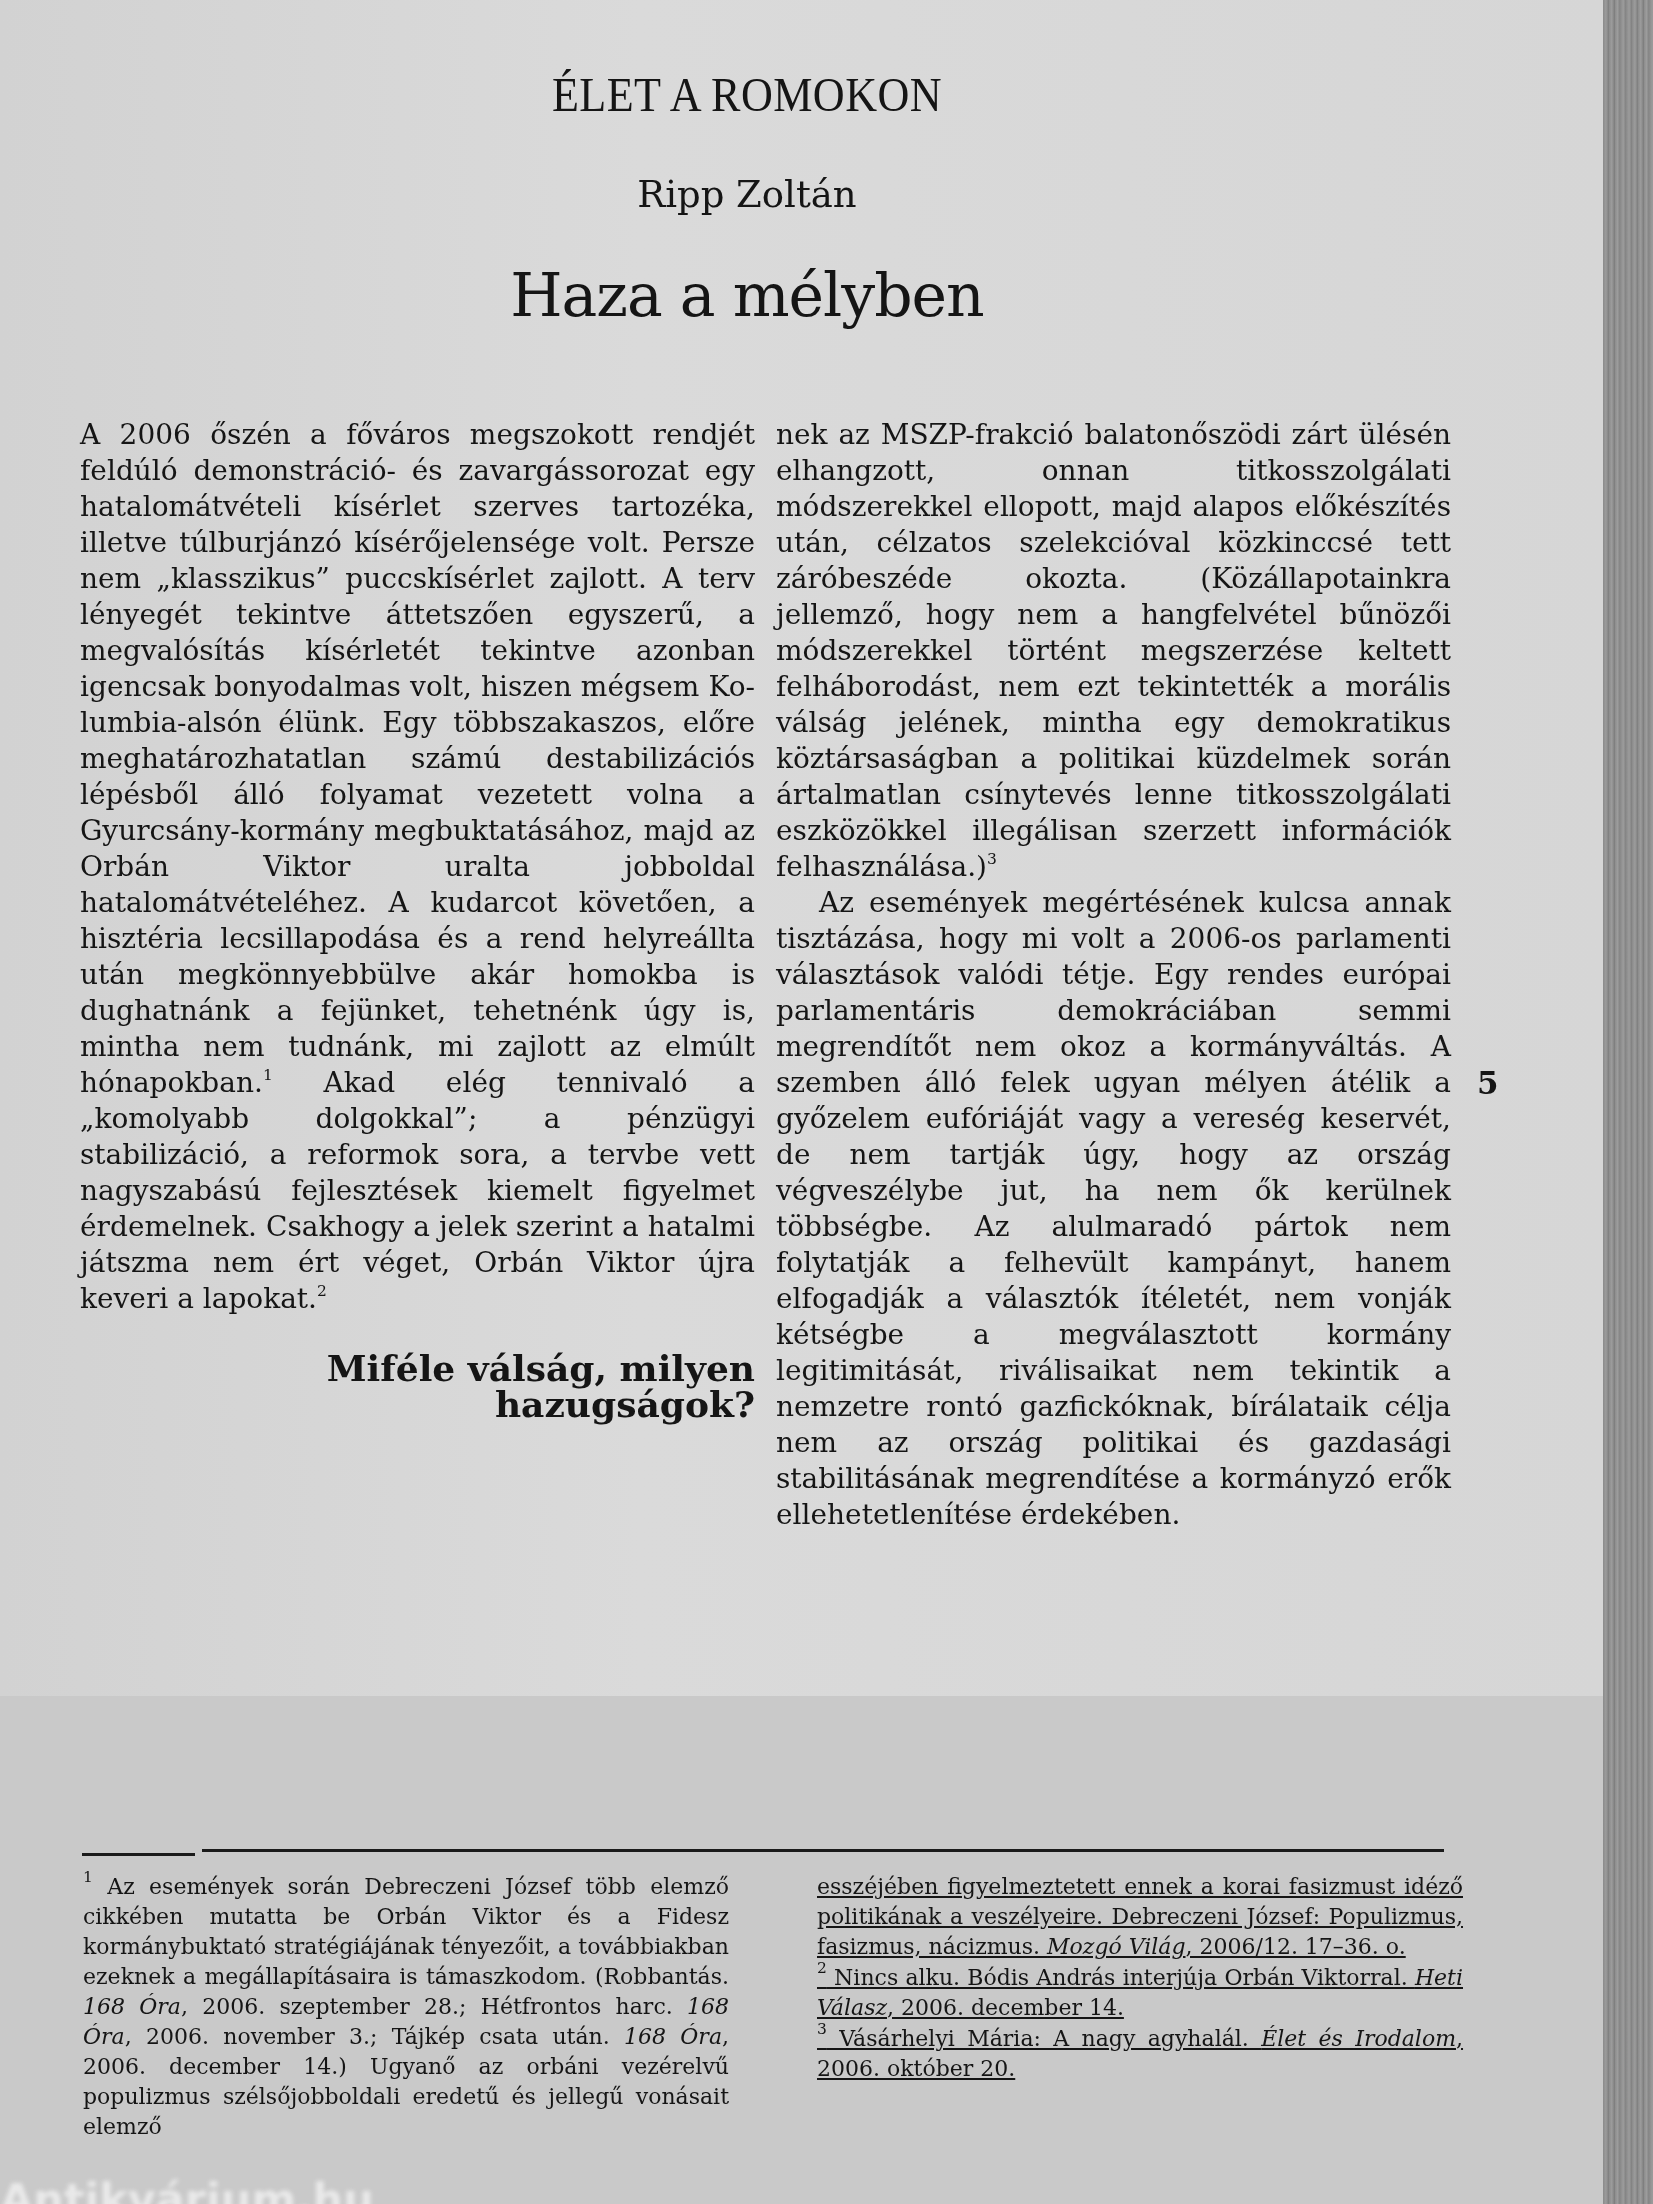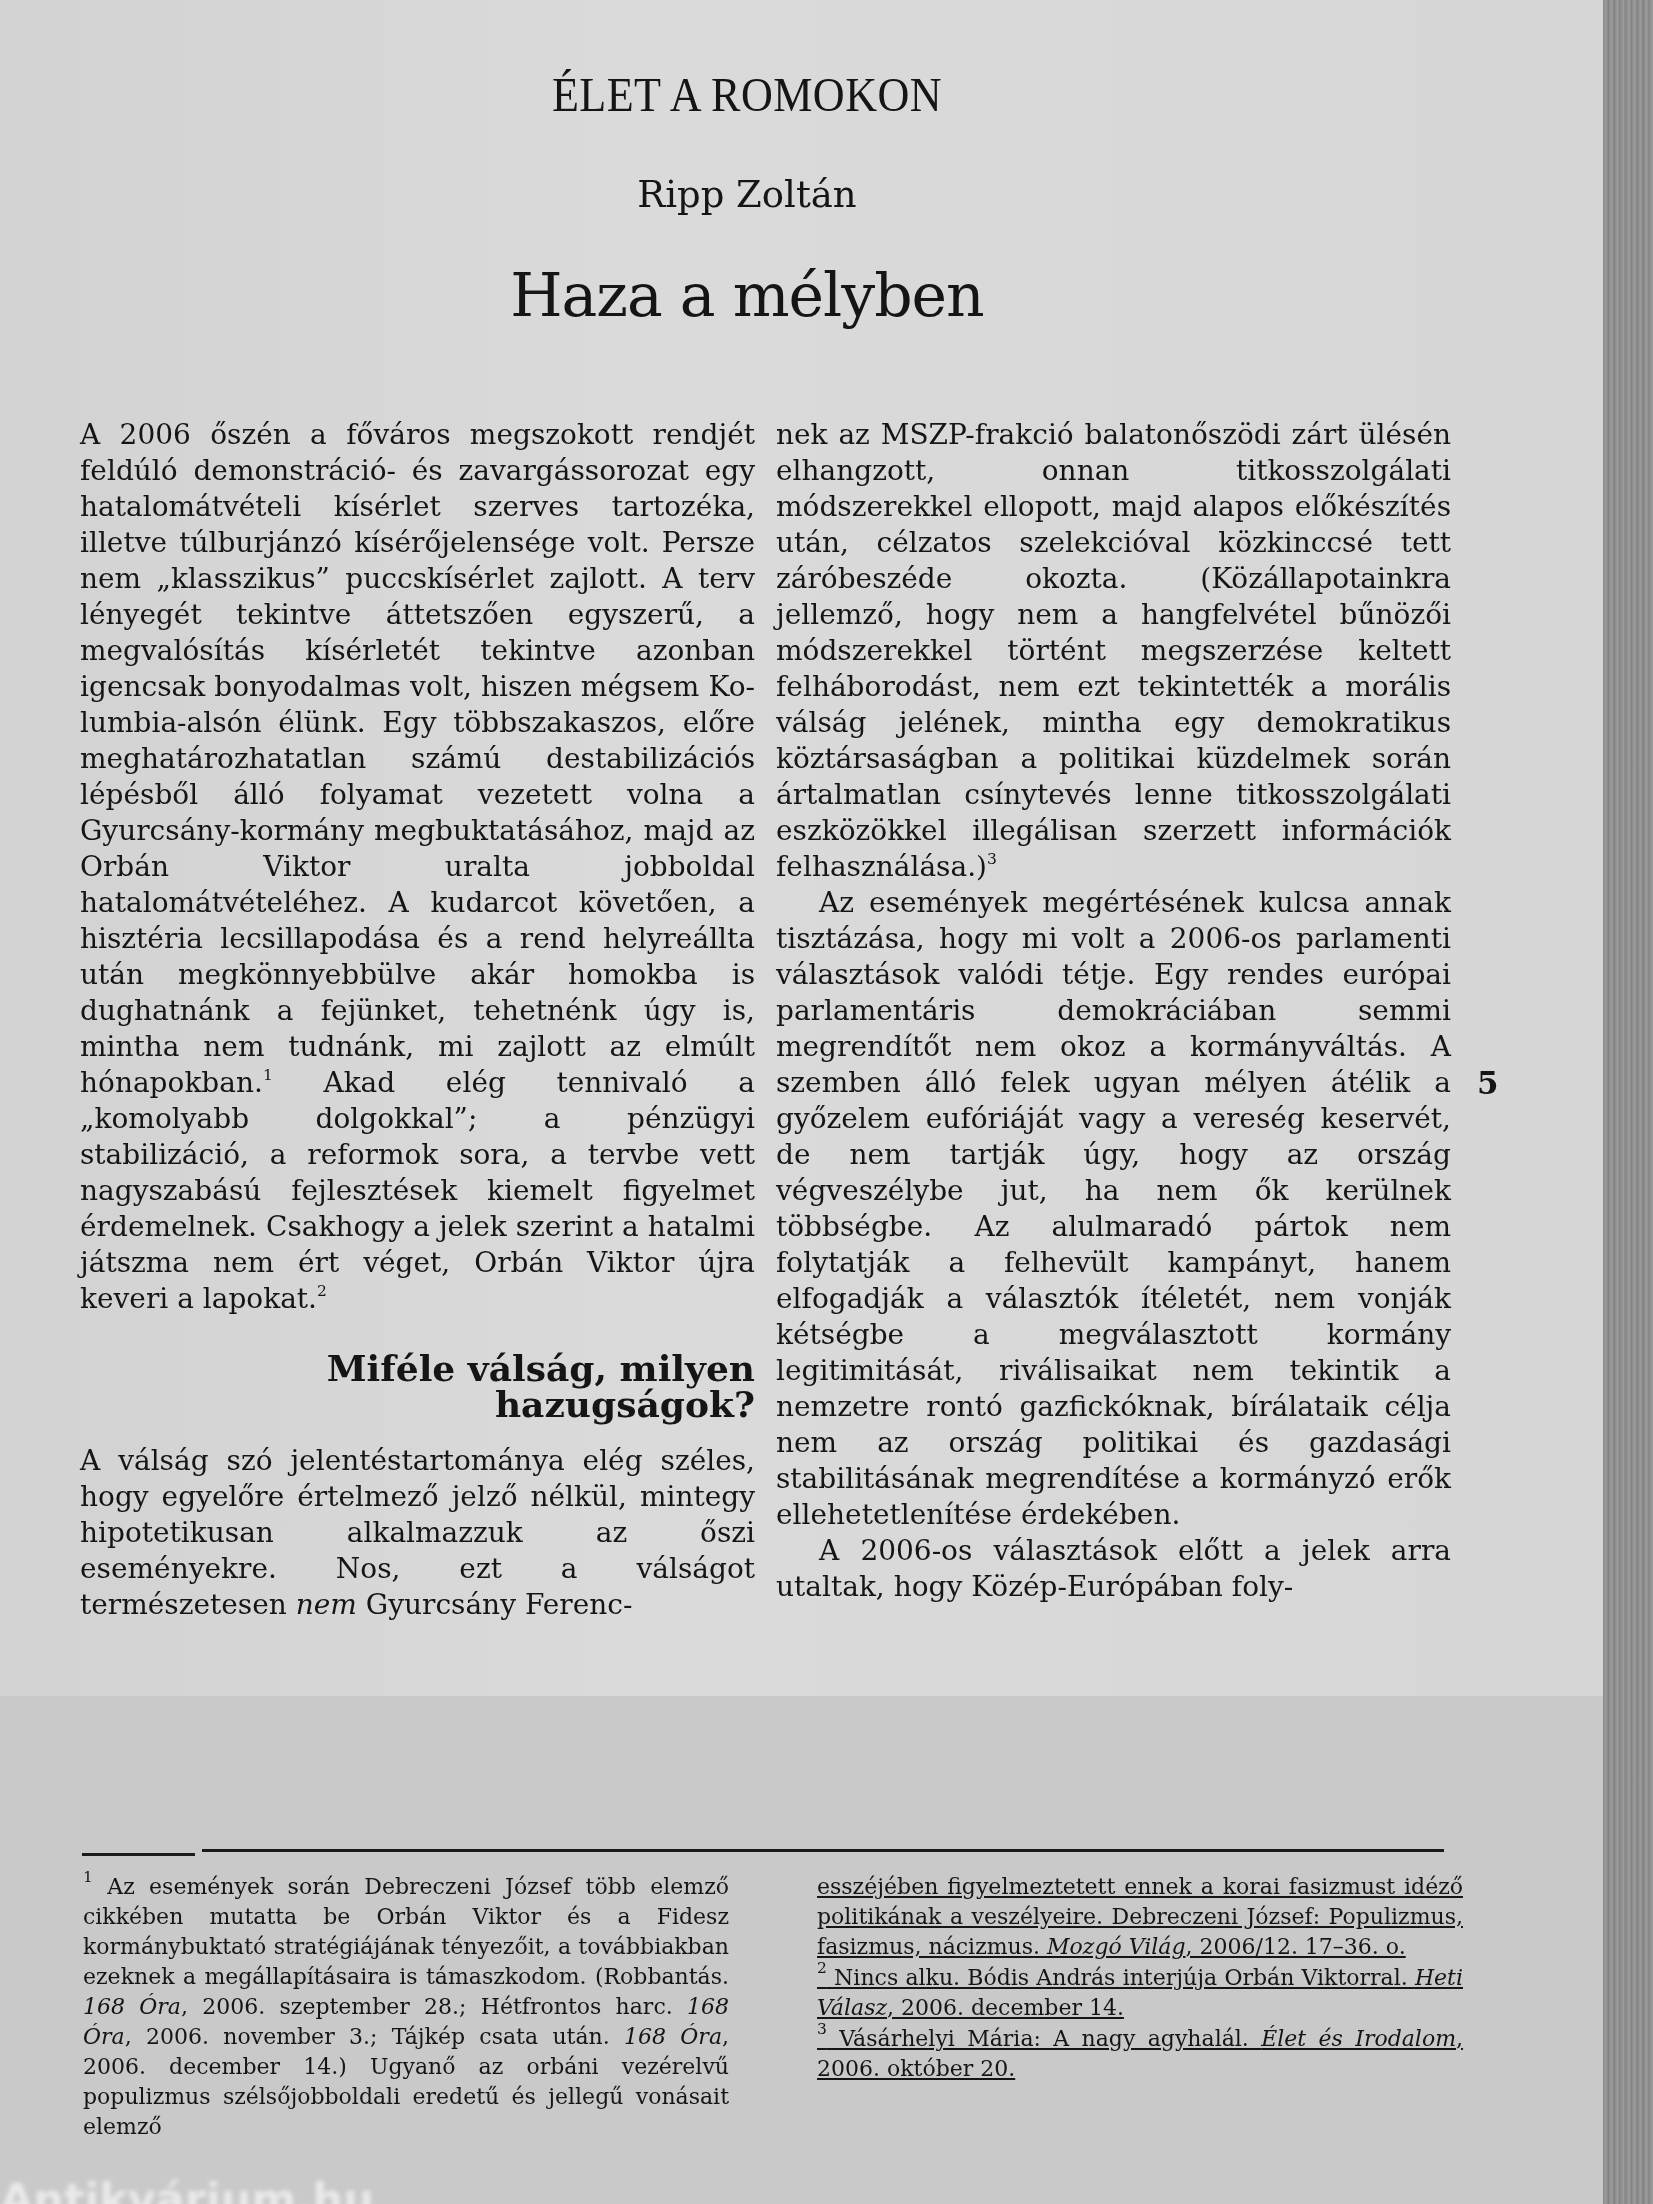--- a/index.html
+++ b/index.html
@@ -72,27 +72,25 @@
 
 <div class="page">
 
   <div class="series-title">ÉLET A ROMOKON</div>
   <div class="author">Ripp Zoltán</div>
   <div class="article-title">Haza a mélyben</div>
 
   <div class="col left">
     <p><span>A 2006 őszén a főváros megszokott rend­jét feldúló demonstráció- és zavargássoro­zat egy hatalomátvételi kísérlet szerves tartozéka, illetve túlburjánzó kísérője­lensége volt. Persze nem „klasszikus” puccskísérlet zajlott. A terv lényegét te­kintve áttetszően egyszerű, a megvalósí­tás kísérletét tekintve azonban igencsak bonyodalmas volt, hiszen mégsem Ko­lumbia-alsón élünk. Egy többszakaszos, előre meghatározhatatlan számú desta­bilizációs lépésből álló folyamat vezetett volna a Gyurcsány-kormány megbukta­tásához, majd az Orbán Viktor uralta jobboldal hatalomátvételéhez. A kudar­cot követően, a hisztéria lecsillapodása és a rend helyreállta után megkönnyeb­bülve akár homokba is dughatnánk a fe­jünket, tehetnénk úgy is, mintha nem tudnánk, mi zajlott az elmúlt hónapok­ban.</span><sup>1</sup><span> Akad elég tennivaló a „komolyabb dolgokkal”; a pénzügyi stabilizáció, a re­formok sora, a tervbe vett nagyszabású fejlesztések kiemelt figyelmet érdemel­nek. Csakhogy a jelek szerint a hatalmi játszma nem ért véget, Orbán Viktor új­ra keveri a lapokat.</span><sup>2</sup></p>
     <div class="section-heading">Miféle válság, milyen hazugságok?</div>
-    <p><span>A válság szó jelentéstartománya elég széles, hogy egyelőre értelmező jelző nél­kül, mintegy hipotetikusan alkalmazzuk az őszi eseményekre. Nos, ezt a válságot természetesen </span><em>nem</em><span> Gyurcsány Ferenc­-</span></p>
   </div>
 
   <div class="col right">
     <p><span>nek az MSZP-frakció balatonőszödi zárt ülésén elhangzott, onnan titkosszolgá­lati módszerekkel ellopott, majd alapos előkészítés után, célzatos szelekcióval közkinccsé tett záróbeszéde okozta. (Közállapotainkra jellemző, hogy nem a hangfelvétel bűnözői módszerekkel tör­tént megszerzése keltett felháborodást, nem ezt tekintették a morális válság je­lének, mintha egy demokratikus köztár­saságban a politikai küzdelmek során ártalmatlan csínytevés lenne titkosszol­gálati eszközökkel illegálisan szerzett in­formációk felhasználása.)</span><sup>3</sup></p>
     <p class="indent">Az események megértésének kulcsa annak tisztázása, hogy mi volt a 2006-os parlamenti választások valódi tétje. Egy rendes európai parlamentáris demokrá­ciában semmi megrendítőt nem okoz a kormányváltás. A szemben álló felek ugyan mélyen átélik a győzelem eufóriá­ját vagy a vereség keservét, de nem tart­ják úgy, hogy az ország végveszélybe jut, ha nem ők kerülnek többségbe. Az alul­maradó pártok nem folytatják a felhevült kampányt, hanem elfogadják a választók ítéletét, nem vonják kétségbe a megvá­lasztott kormány legitimitását, riválisai­kat nem tekintik a nemzetre rontó gaz­fickóknak, bírálataik célja nem az ország politikai és gazdasági stabilitásának megrendítése a kormányzó erők ellehe­tetlenítése érdekében.</p>
-    <p class="indent">A 2006-os választások előtt a jelek ar­ra utaltak, hogy Közép-Európában foly-</p>
   </div>
 
   <div class="page-number">5</div>
 
   <div class="rule-short"></div>
   <div class="rule-long"></div>
 
   <div class="notes left">
     <p><sup>1</sup><span> Az események során Debreczeni József több elemző cikkében mutatta be Orbán Viktor és a Fi­desz kormánybuktató stratégiájának tényezőit, a továbbiakban ezeknek a megállapításaira is tá­maszkodom. (Robbantás. </span><em>168 Óra</em><span>, 2006. szeptem­ber 28.; Hétfrontos harc. </span><em>168 Óra</em><span>, 2006. november 3.; Tájkép csata után. </span><em>168 Óra</em><span id="fn1-split">, 2006. december 14.) Ugyanő az orbáni vezérelvű populizmus szél­sőjobboldali eredetű és jellegű vonásait elemző</span></p>
   </div>

